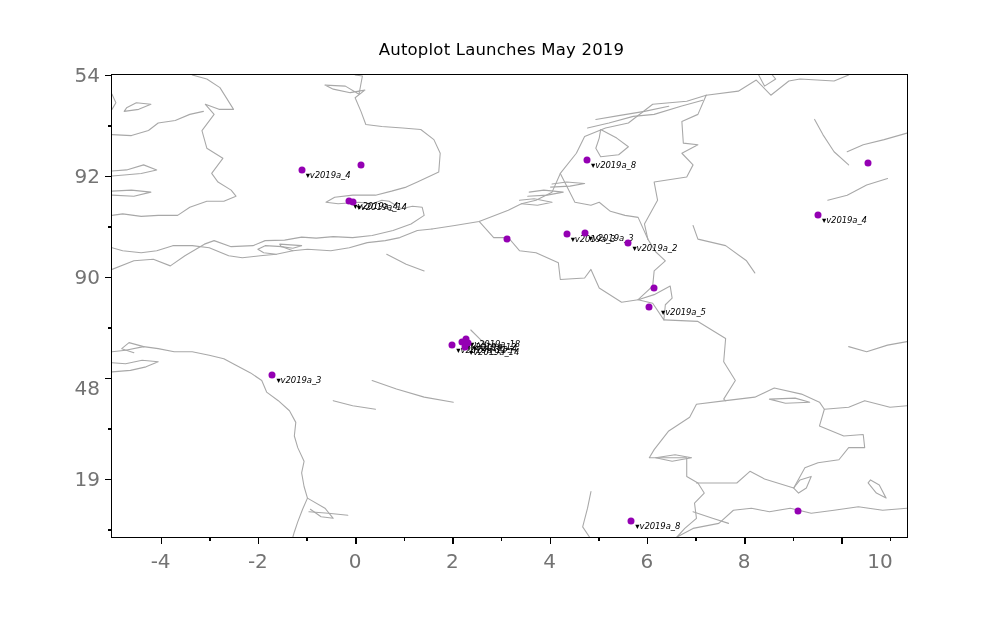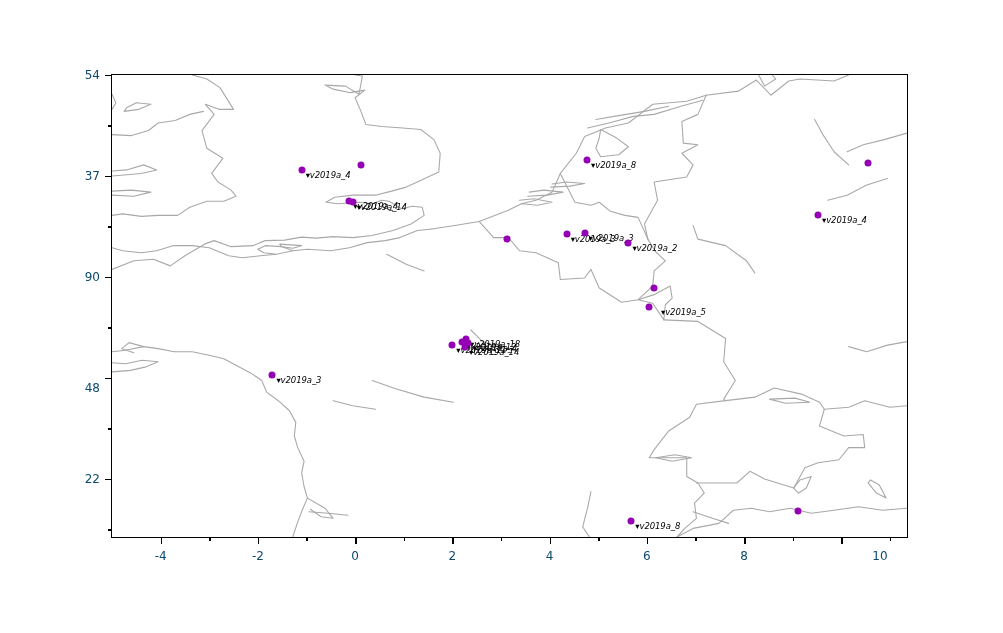--- a/index.html
+++ b/index.html
@@ -25,40 +25,41 @@
   .mapclip{position:absolute;inset:0;overflow:hidden;}
   .mapsvg{position:absolute;left:0;top:0;width:100%;height:100%;display:block;}
 
   
   .tick{position:absolute;background:#000;}
   .tick.x{width:1.4px;height:7px;top:100%;}
   .tick.x.minor{height:4px;}
   .tick.y{height:1.4px;width:7px;left:-7px;}
   .tick.y.minor{width:4px;left:-4px;}
 
-  .ticklabel{position:absolute;font-size:12px;color:#0c4a6e;white-space:nowrap;}
+  .ticklabel{position:absolute;font-size:20px;color:#737373;white-space:nowrap;}
   .ticklabel.x{top:calc(100% + 12px);transform:translateX(-50%);}
   .ticklabel.y{right:calc(100% + 12px);transform:translateY(-50%);}
 
   
   .pt{
     position:absolute;width:7px;height:7px;border-radius:50%;
     transform:translate(-50%,-50%);
   }
   .ptlabel{
     position:absolute;font-size:8.5px;color:#000;white-space:nowrap;
     font-family:"DejaVu Sans","Liberation Sans",sans-serif;
     letter-spacing:-0.1px;transform:translateY(-50%);font-style:italic;
   }
 </style>
 </head>
 <body>
 
 <div id="figure">
 
+  <div class="title">Autoplot Launches May 2019</div>
 
   <div class="axes" id="axes">
     <div class="mapclip">
 
       <svg class="mapsvg" id="mapsvg" viewBox="-5.0 -54.0 16.35 9.15" preserveAspectRatio="none">
         <g id="geo" fill="none" stroke="#a8a8a8" stroke-width="0.022" stroke-linejoin="round" stroke-linecap="round" vector-effect="non-scaling-stroke">
 
           <path d="M-5.0,-50.15 L-4.55,-50.32 -4.15,-50.35 -3.80,-50.22 -3.50,-50.42
                    -3.10,-50.65 -2.90,-50.72 -2.55,-50.60 -2.10,-50.62 -1.85,-50.72
                    -1.45,-50.73 -1.10,-50.79 -0.80,-50.77 -0.45,-50.80 -0.05,-50.78
@@ -237,27 +238,27 @@
       <div class="ticklabel x" style="left: 742px; margin-left: 26px;">10</div>
       <div class="tick x minor" style="left: 97.2477px;"></div>
       <div class="tick x minor" style="left: 194.495px;"></div>
       <div class="tick x minor" style="left: 291.743px;"></div>
       <div class="tick x minor" style="left: 388.991px;"></div>
       <div class="tick x minor" style="left: 486.239px;"></div>
       <div class="tick x minor" style="left: 583.486px;"></div>
       <div class="tick x minor" style="left: 680.734px;"></div>
       <div class="tick x minor" style="left: 777.982px;"></div>
       <div class="tick y" style="top: 403.934px;"></div>
-      <div class="ticklabel y" style="top: 403.934px;">22</div>
+      <div class="ticklabel y" style="top: 403.934px;">19</div>
       <div class="tick y" style="top: 302.951px;"></div>
       <div class="ticklabel y" style="top: 313px;">48</div>
       <div class="tick y" style="top: 201.967px;"></div>
       <div class="ticklabel y" style="top: 201.967px;">90</div>
       <div class="tick y" style="top: 100.984px;"></div>
-      <div class="ticklabel y" style="top: 100.984px;">37</div>
+      <div class="ticklabel y" style="top: 100.984px;">92</div>
       <div class="tick y" style="top: 0px;"></div>
       <div class="ticklabel y" style="top: 0px;">54</div>
       <div class="tick y minor" style="top: 454.426px;"></div>
       <div class="tick y minor" style="top: 353.443px;"></div>
       <div class="tick y minor" style="top: 252.459px;"></div>
       <div class="tick y minor" style="top: 151.475px;"></div>
       <div class="tick y minor" style="top: 50.4918px;"></div>
     </div>
 </div>
 

